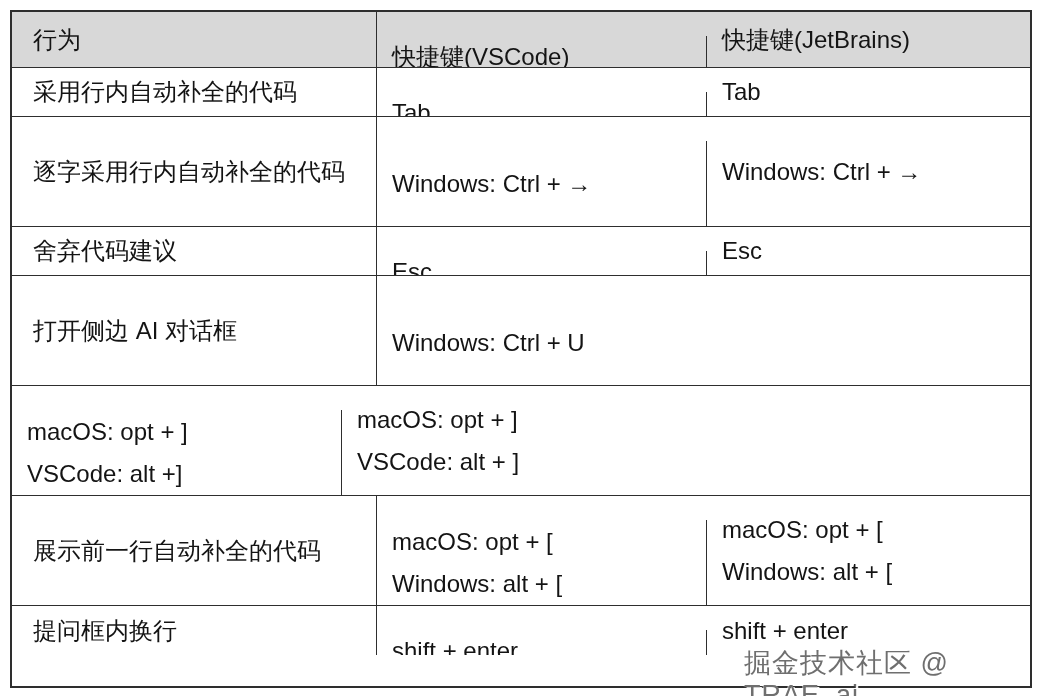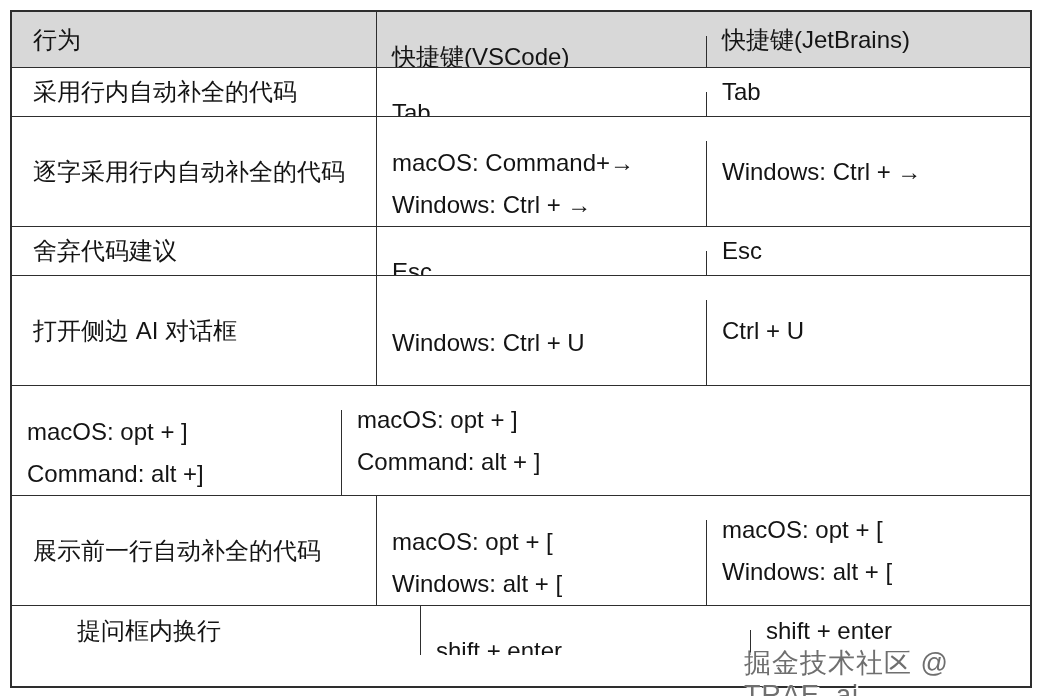--- a/index.html
+++ b/index.html
@@ -17,21 +17,21 @@
     position:absolute;left:10px;top:10px;width:1022px;height:678px;
     border:2px solid var(--border);
     box-sizing:border-box;
     display:flex;flex-direction:column;
   }
   .row{
     display:flex;flex-direction:row;flex:0 0 auto;
     border-bottom:1.5px solid var(--border);
     box-sizing:border-box;
   }
-  .row:last-child{border-bottom:none;padding-left:44px;}
+  .row:last-child{border-bottom:none;}
   .row.header{background:var(--header-bg);height:56px;}
   .row.single{height:49px;}
   .row.double{height:110px;}
   .cell{
     box-sizing:border-box;
     display:flex;flex-direction:column;justify-content:center;
     border-right:1.5px solid var(--border);
     font-size:24px;line-height:42px;
     padding-left:15px;padding-right:6px;
     overflow:hidden;white-space:nowrap;
@@ -77,21 +77,20 @@
     <div class="cell c3">
         <span class="line">Tab</span>
       </div>
   </div>
 
   <div class="row double">
     <div class="cell c1">
         <span class="line">逐字采用行内自动补全的代码</span>
       </div>
     <div class="cell c2">
-      <span class="line">macOS: Command+→</span>
       <span class="line">Windows: Ctrl + →</span>
     </div>
     <div class="cell c3">
       <span class="line">Windows: Ctrl + →</span>
     </div>
   </div>
 
   <div class="row single">
     <div class="cell c1">
         <span class="line">舍弃代码建议</span>
@@ -104,33 +103,30 @@
       </div>
   </div>
 
   <div class="row double">
     <div class="cell c1">
         <span class="line">打开侧边 AI 对话框</span>
       </div>
     <div class="cell c2">
       <span class="line">Windows: Ctrl + U</span>
     </div>
-    <div class="cell c3">
-      <span class="line">Ctrl + U</span>
-    </div>
   </div>
 
   <div class="row double">
     <div class="cell c2">
       <span class="line">macOS: opt + ]</span>
-      <span class="line">Command: alt +]</span>
+      <span class="line">VSCode: alt +]</span>
     </div>
     <div class="cell c3">
       <span class="line">macOS: opt + ]</span>
-      <span class="line">Command: alt + ]</span>
+      <span class="line">VSCode: alt + ]</span>
     </div>
   </div>
 
   <div class="row double">
     <div class="cell c1">
         <span class="line">展示前一行自动补全的代码</span>
       </div>
     <div class="cell c2">
       <span class="line">macOS: opt + [</span>
       <span class="line">Windows: alt + [</span>

